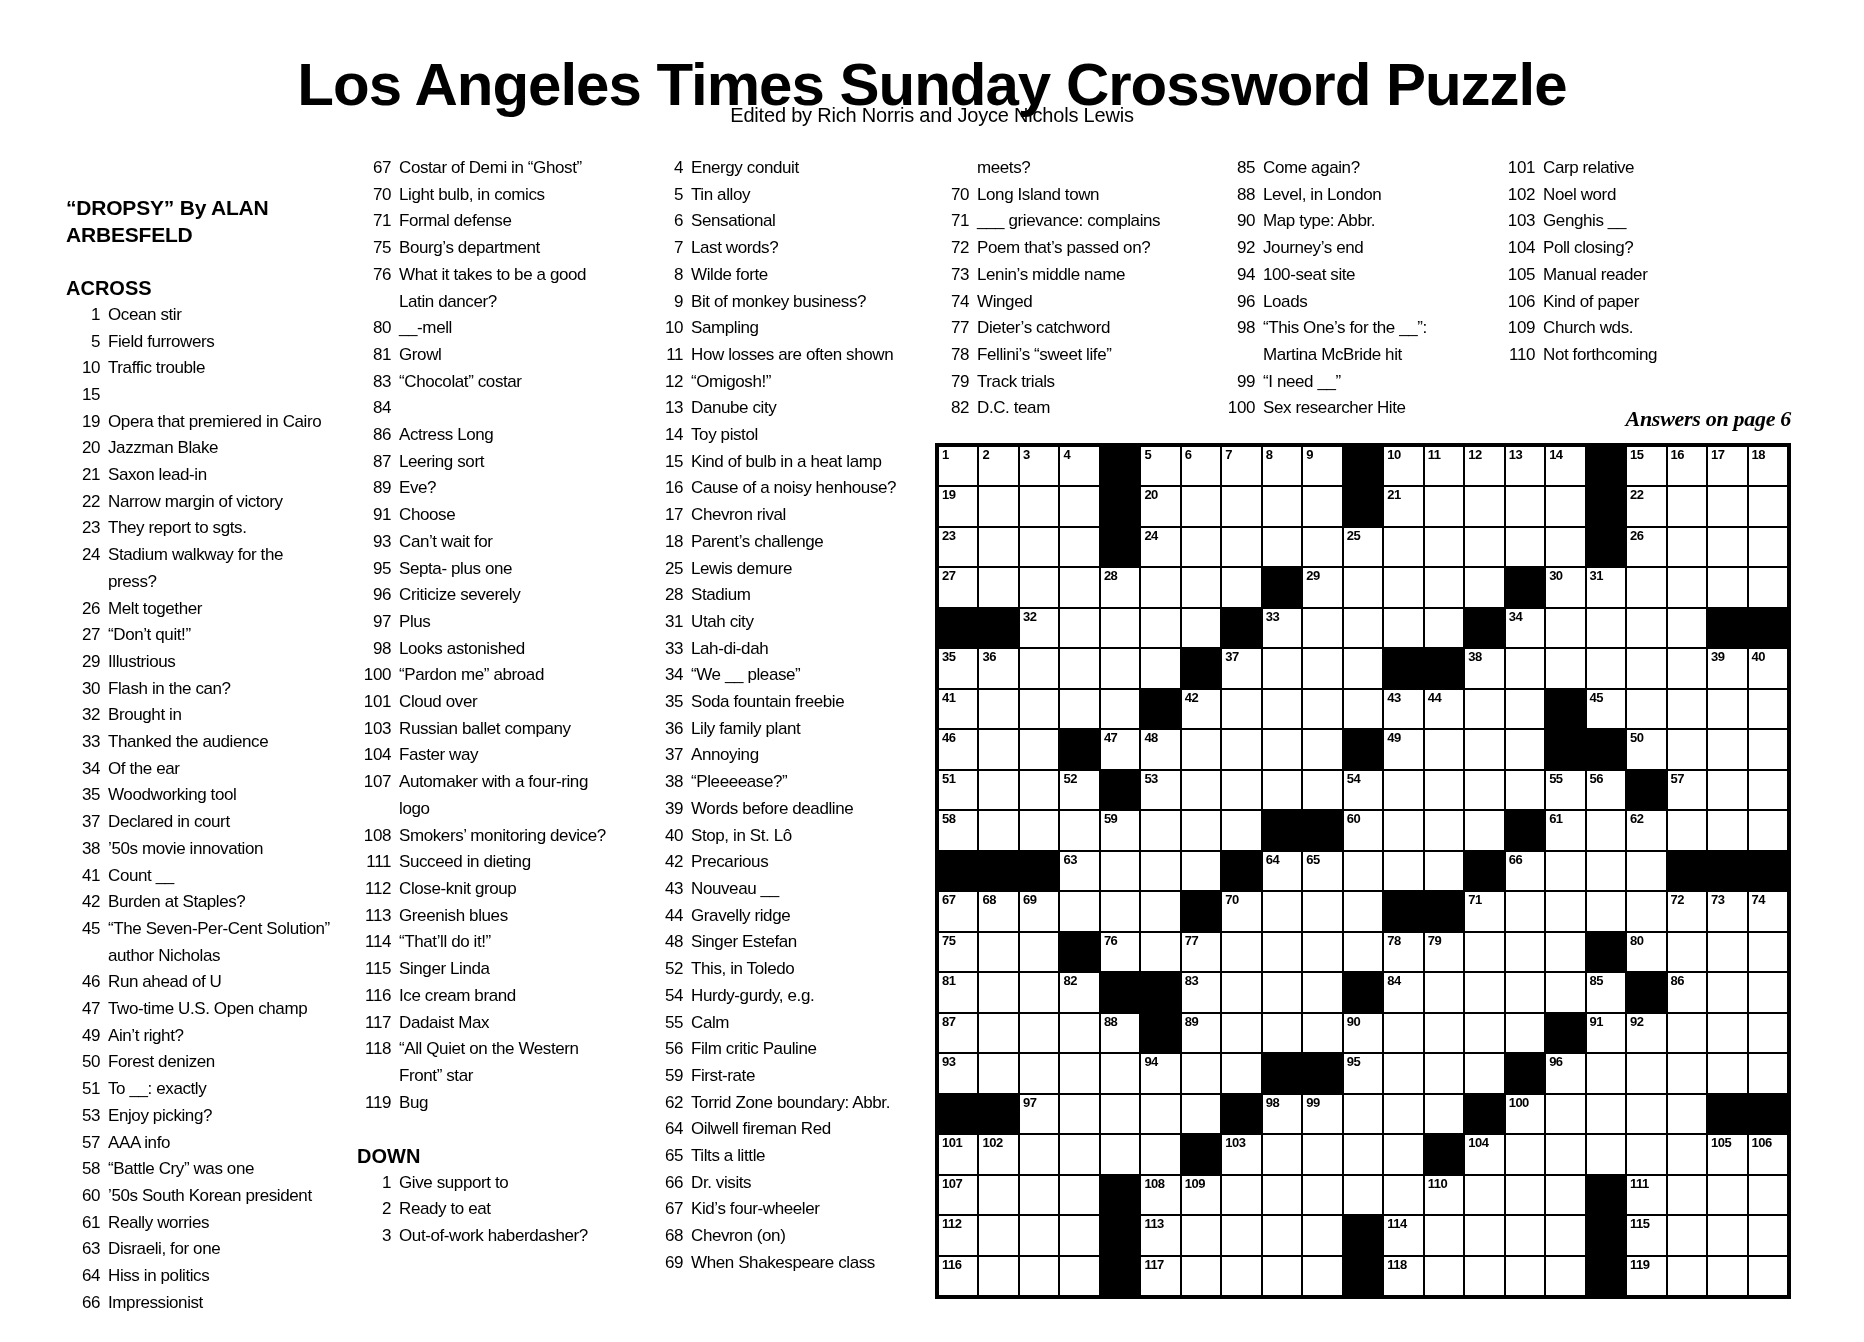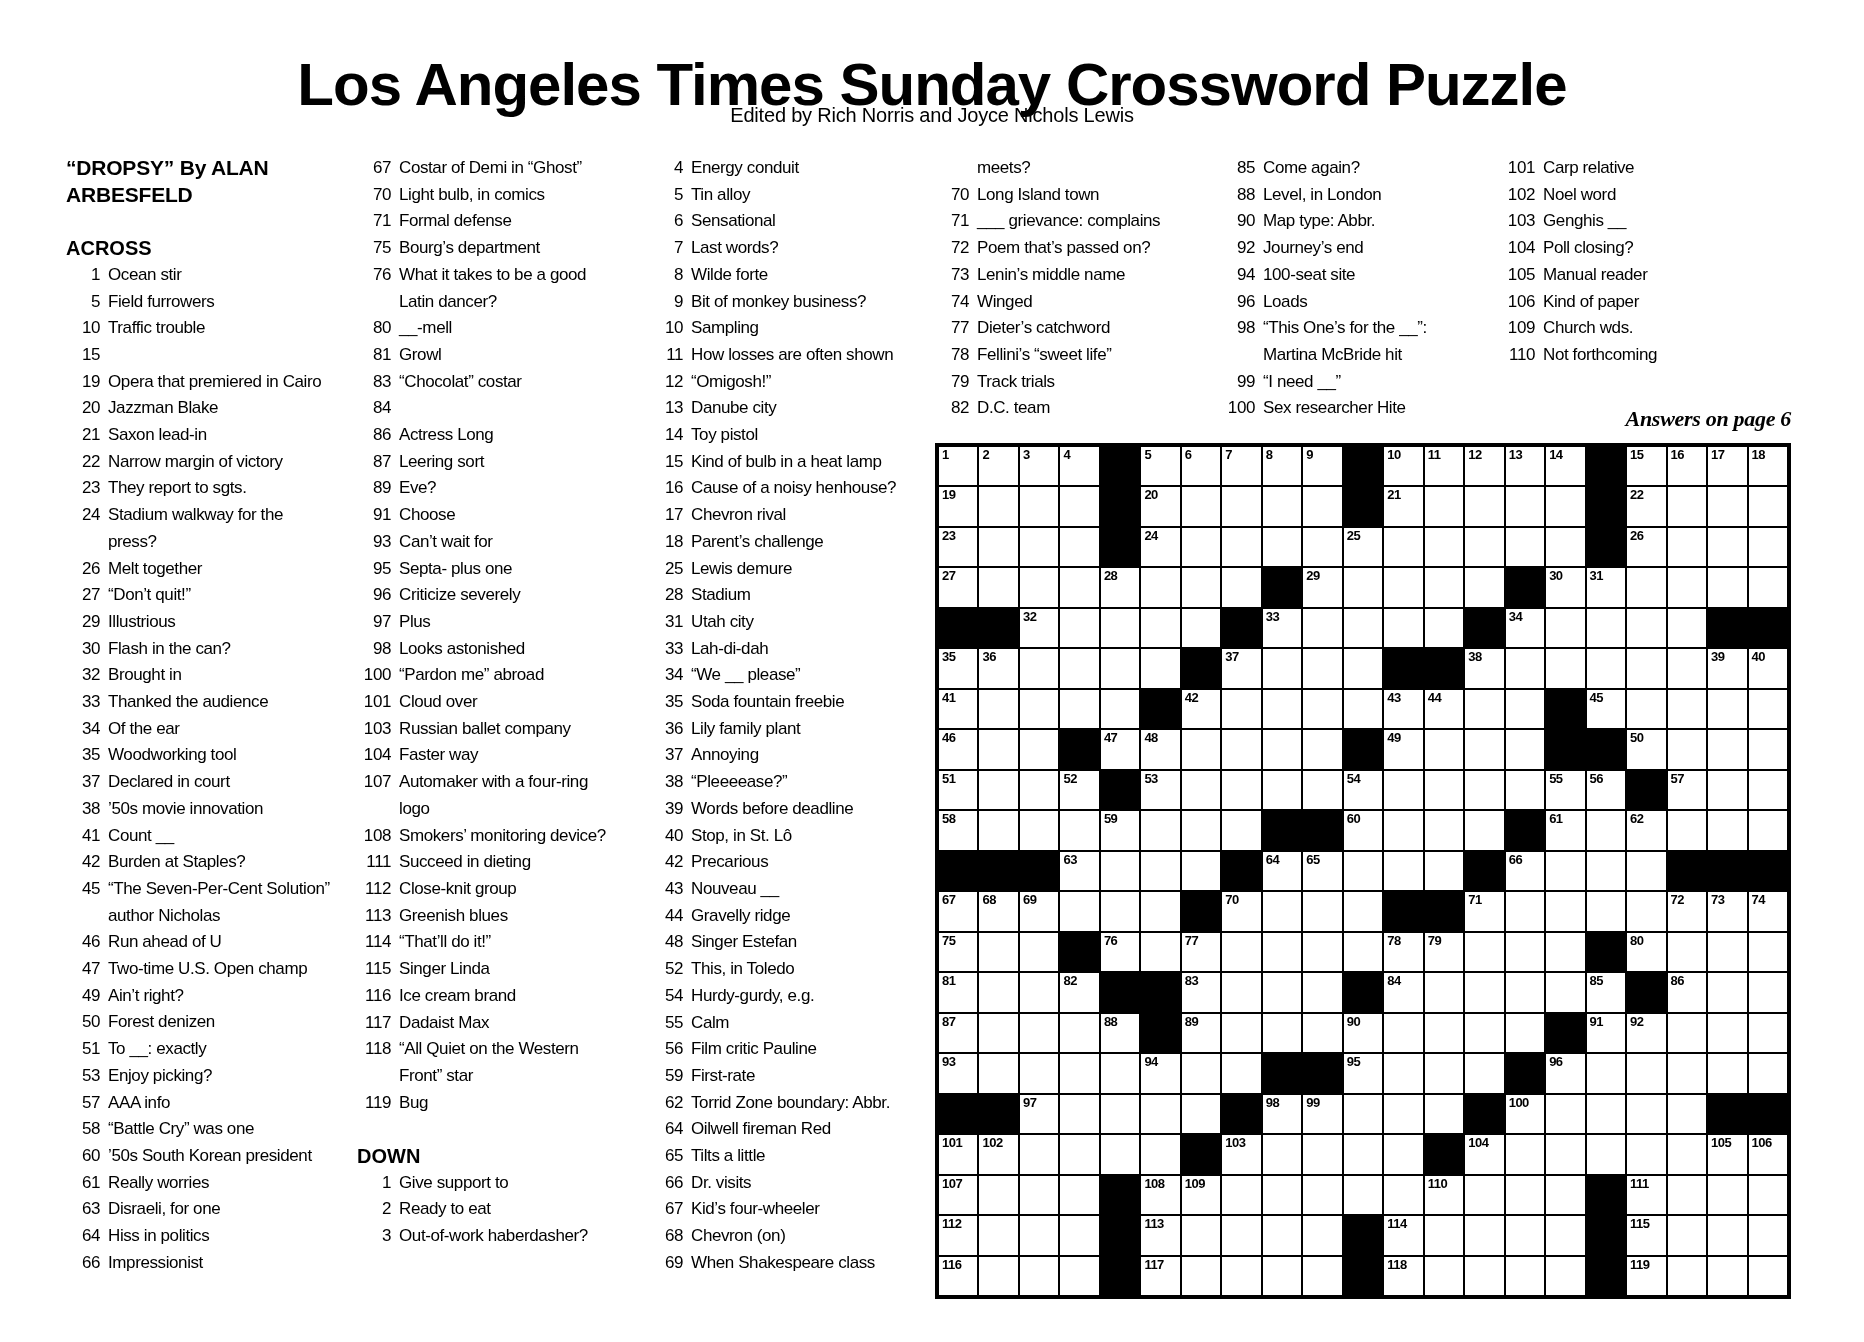--- a/index.html
+++ b/index.html
@@ -18,21 +18,21 @@
   .col{position:absolute;top:155px;}
   #col1{left:66px;width:288px;}
   #col2{left:357px;width:288px;}
   #col3{left:649px;width:284px;}
   #col4{left:935px;width:280px;}
   #col5{left:1221px;width:280px;}
   #col6{left:1501px;width:300px;}
   .item{display:flex;font-size:17px;line-height:26.7px;letter-spacing:-0.4px;}
   .item .num{width:34px;text-align:right;flex:none;}
   .item .txt{margin-left:8px;white-space:pre-line;}
-  .col-title{font-size:21px;font-weight:bold;line-height:26.7px;letter-spacing:-0.2px;}
+  .col-title{font-size:21px;font-weight:bold;line-height:26.7px;letter-spacing:-0.2px;margin-top:40px;}
   .section-header{font-size:20px;font-weight:bold;line-height:26.7px;}
   .gap{height:26.7px;}
   .answers-note{
     position:absolute;top:406px;right:73px;
     font-size:22px;font-weight:bold;font-style:italic;letter-spacing:-0.3px;font-family:Liberation Serif, serif;
   }
   #grid{
     position:absolute;left:935px;top:443px;width:856px;height:856px;
     box-sizing:border-box;border:3px solid #000;background:#fff;
     display:grid;grid-template-columns:repeat(21,1fr);grid-template-rows:repeat(21,1fr);

